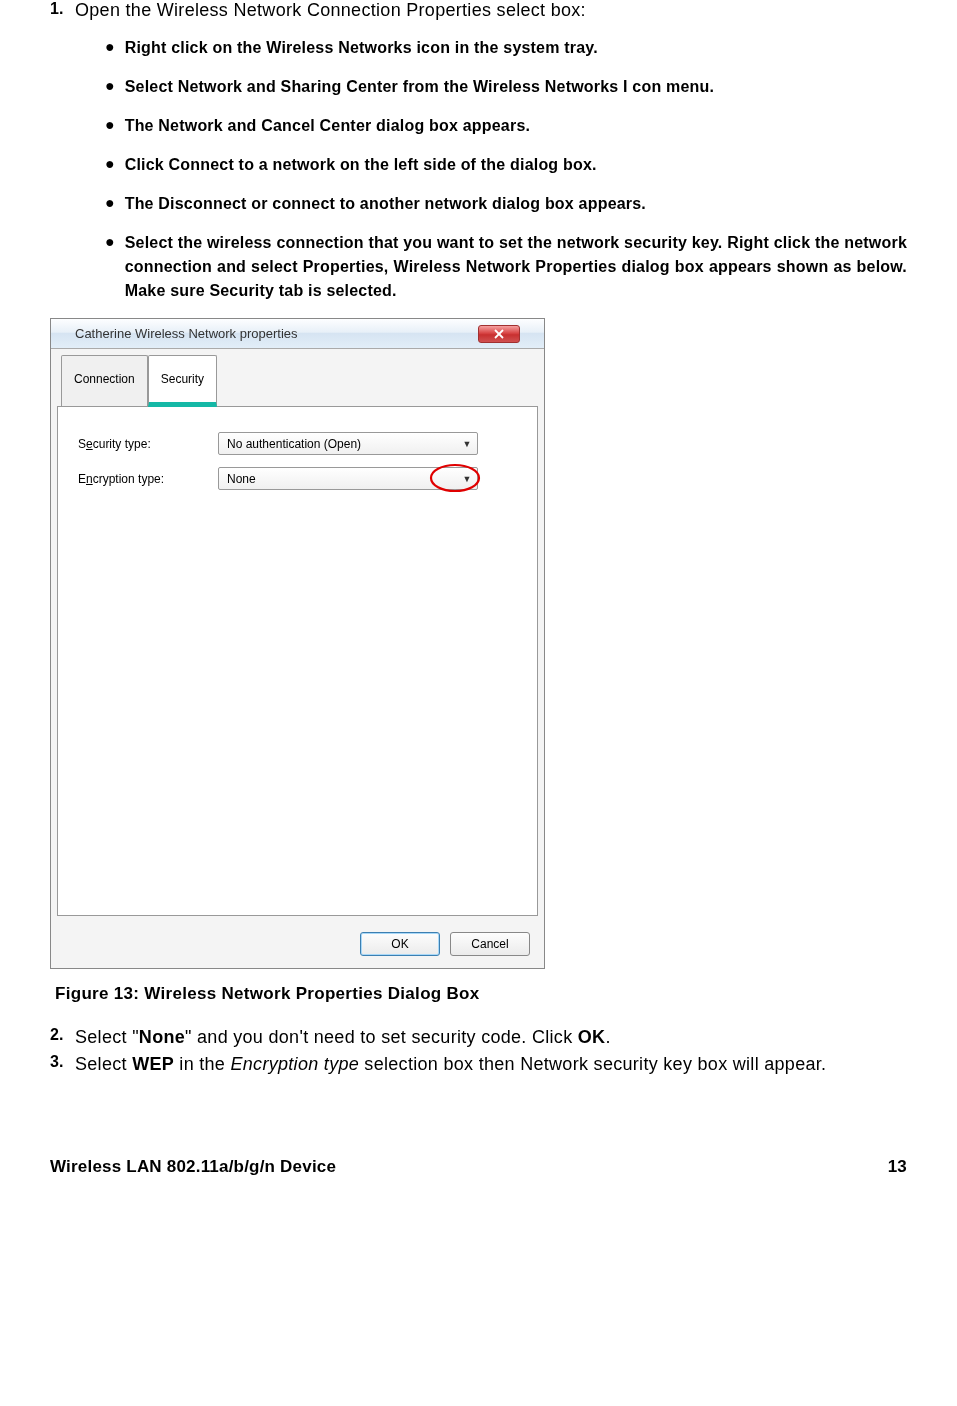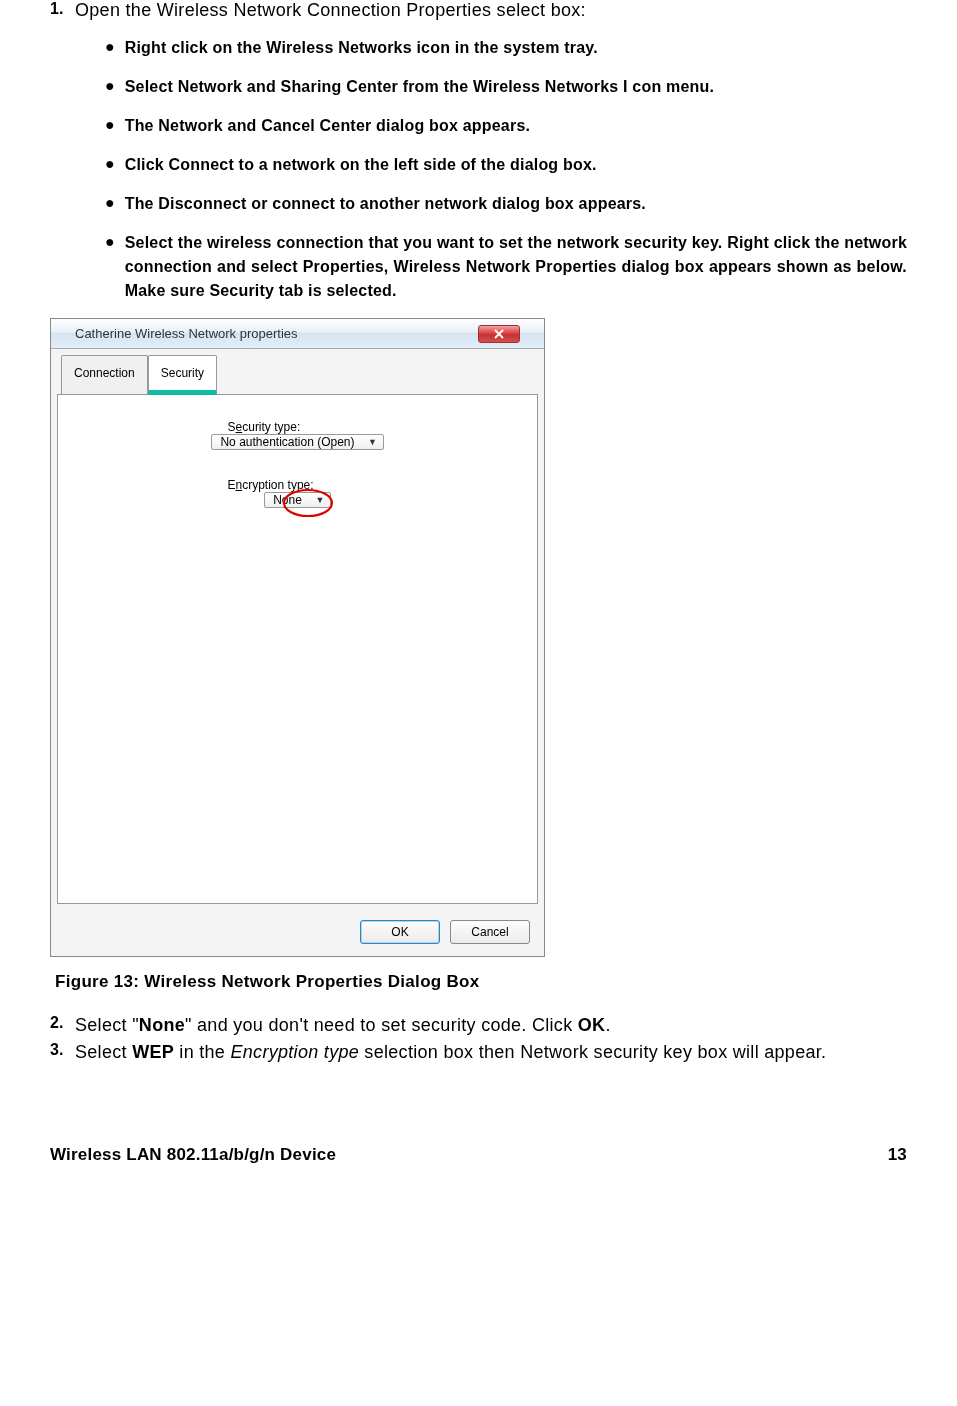--- a/index.html
+++ b/index.html
@@ -92,21 +92,21 @@
     }
     .tabs {
       display: flex;
       background: #f4f4f4;
       padding: 6px 6px 0 10px;
     }
     .tab {
       background: #f0f0f0;
       border: 1px solid #999;
       border-bottom: none;
-      padding: 10px 12px;
+      padding: 16px 12px;
       font-size: 12px;
       margin-right: 0;
       border-radius: 2px 2px 0 0;
     }
     .tab.active {
       background: #fff;
       border-bottom: 5px solid #14b8a6;
       margin-bottom: -1px;
       position: relative;
       z-index: 2;
@@ -114,22 +114,21 @@
     .tab-content {
       background: #fff;
       border: 1px solid #999;
       margin: 0 6px 6px 6px;
       padding: 25px 20px;
       min-height: 510px;
     }
     .form-row {
       display: flex;
       align-items: center;
-      margin-bottom: 28px;
-      flex-direction: column;
+      margin-bottom: 12px;
     }
     .form-label {
       width: 140px;
       font-size: 12px;
       color: #000;
     }
     .form-label .underline {
       text-decoration: underline;
     }
     .dropdown {
@@ -138,21 +137,21 @@
       position: relative;
     }
     .dropdown-box {
       border: 1px solid #999;
       background: linear-gradient(to bottom, #fff 0%, #f0f0f0 100%);
       font-size: 12px;
       display: flex;
       align-items: center;
       justify-content: space-between;
       border-radius: 2px;
-      height: 16px;
+      height: 23px;
       overflow: hidden;
     }
     .dropdown-text {
       padding: 3px 8px;
     }
     .dropdown-arrow-btn {
       width: 20px;
       height: 100%;
       display: flex;
       align-items: center;

